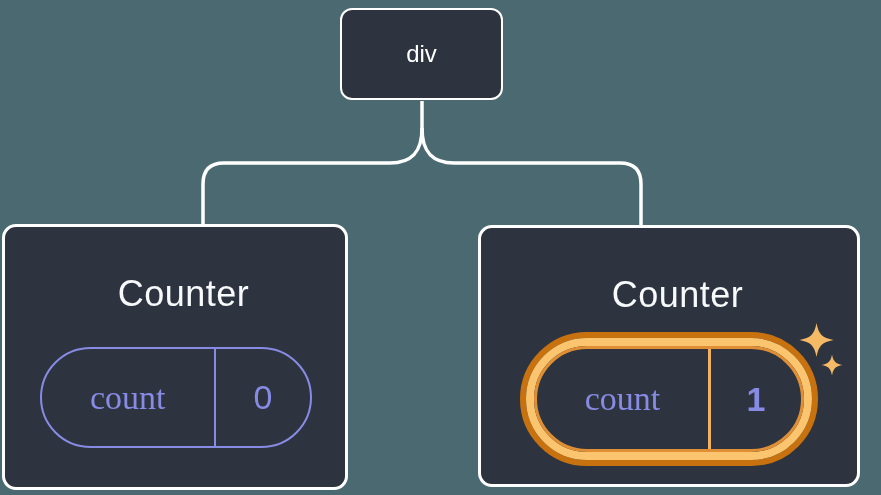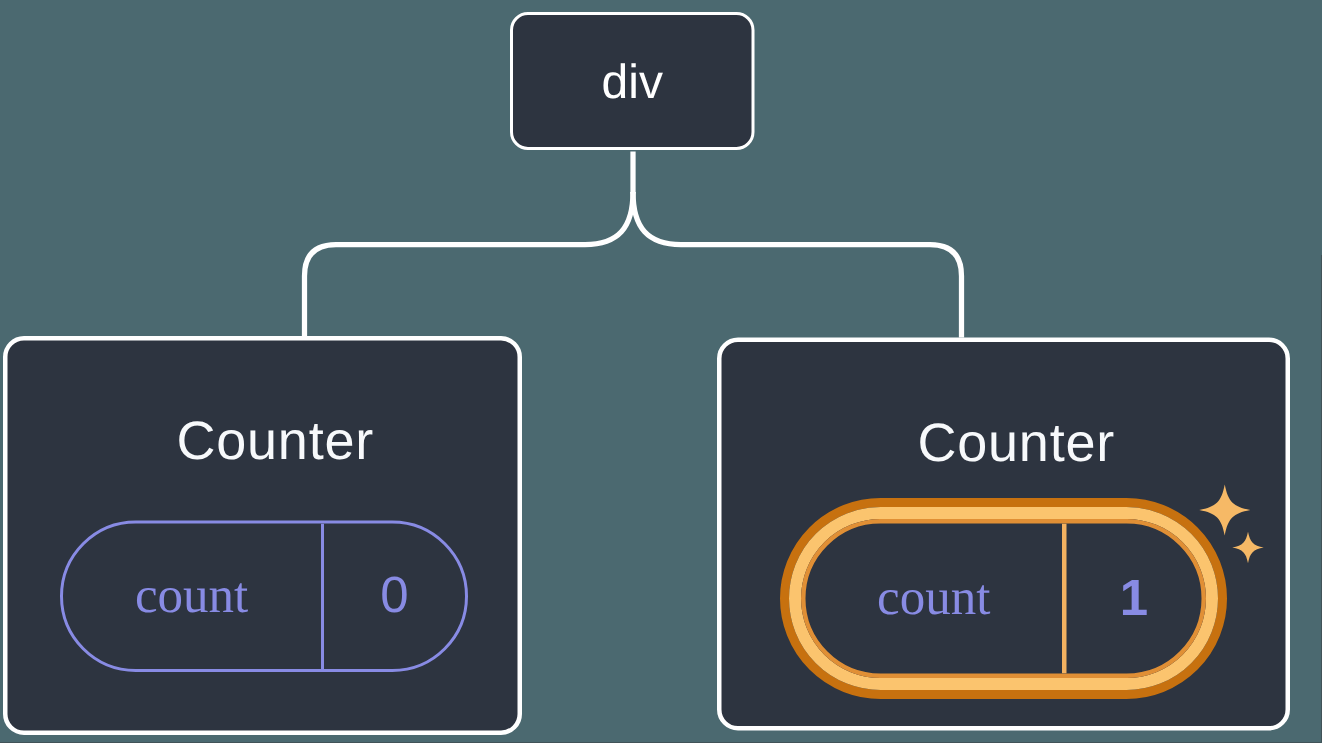--- a/index.html
+++ b/index.html
@@ -15,21 +15,21 @@
   
   .node-root {
     position: absolute;
     left: 340px; top: 8px;
     width: 163px; height: 92px;
     background: #2d3440;
     border: 2.5px solid #ffffff;
     border-radius: 12px;
     display: flex; align-items: center; justify-content: center;
     color: #ffffff;
-    font-size: 32px;
+    font-size: 24px;
     z-index: 2;
   }
   
   .overlay {
     position: absolute; left: 0; top: 0;
     width: 881px; height: 495px;
     z-index: 3;
     pointer-events: none;
   }
   

